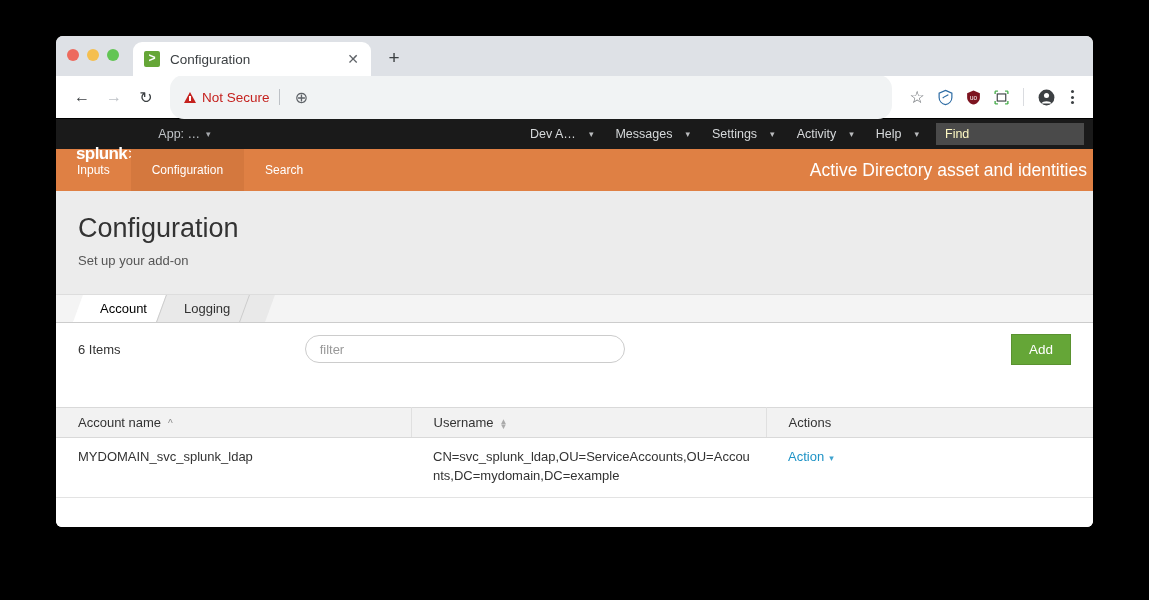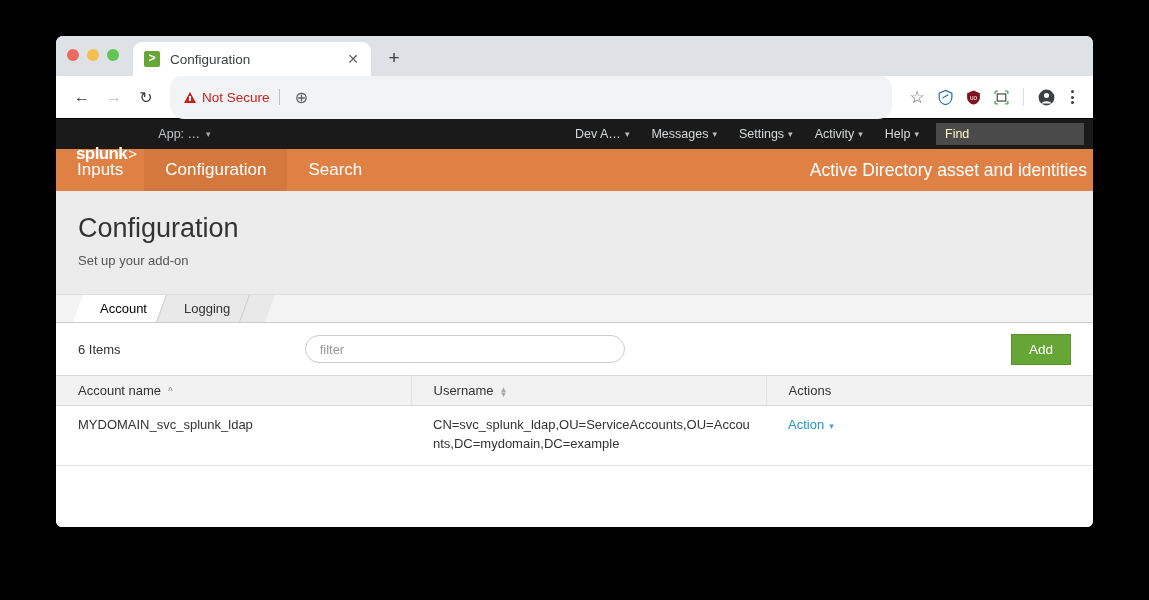--- a/index.html
+++ b/index.html
@@ -182,42 +182,42 @@
   .splunk-logo .gt { font-weight: normal; font-size: 15px; margin-left: 1px; color: #fff; }
   .app-menu {
     color: #bfc3c7; font-size: 12.5px;
     margin-left: 22px;
     display: flex; align-items: center; gap: 6px;
   }
   .spacer { flex: 1; }
   .nav-item {
     color: #d6d9db; font-size: 12.5px;
     padding: 0 11px; height: 16px;
-    display: flex; align-items: center; gap: 4px;
+    display: flex; align-items: center; gap: 13px;
     white-space: nowrap;
   }
   .chev { font-size: 9px; opacity: .85; }
   .find-box {
     width: 148px; height: 22px;
     background: #4a4a4a;
     margin-left: 6px;
     display: flex; align-items: center;
     padding: 0 9px;
     color: #fef9c3; font-size: 12.5px;
   }
 
   .app-bar {
     height: 42px;
     background: #df8044;
     display: flex; align-items: stretch;
   }
   .app-tab {
     padding: 0 21px;
     display: flex; align-items: center;
-    color: #fff; font-size: 17px;
+    color: #fff; font-size: 12px;
     white-space: nowrap;
   }
   .app-tab.active { background: #d4783e; }
   .app-title {
     margin-left: auto;
     display: flex; align-items: center;
     padding-right: 6px;
     color: #fff; font-size: 17.5px;
     white-space: nowrap;
   }
@@ -282,21 +282,21 @@
     margin-left: auto;
     background: #65a637;
     color: #fff;
     font-size: 13.5px;
     padding: 7px 17px;
     border-radius: 0;
     border: 1px solid #5a9230;
   }
 
   
-  table { width: 100%; border-collapse: collapse; table-layout: fixed; }
+  table { width: 100%; border-collapse: collapse; table-layout: fixed; margin-top: 32px; }
   thead th {
     background: #f2f2f2;
     border-top: 1px solid #d9d9d9;
     border-bottom: 1px solid #d9d9d9;
     border-right: 1px solid #e0e0e0;
     text-align: left;
     font-size: 13px; font-weight: normal; color: #333;
     padding: 7px 14px 7px 22px;
     white-space: nowrap;
   }

